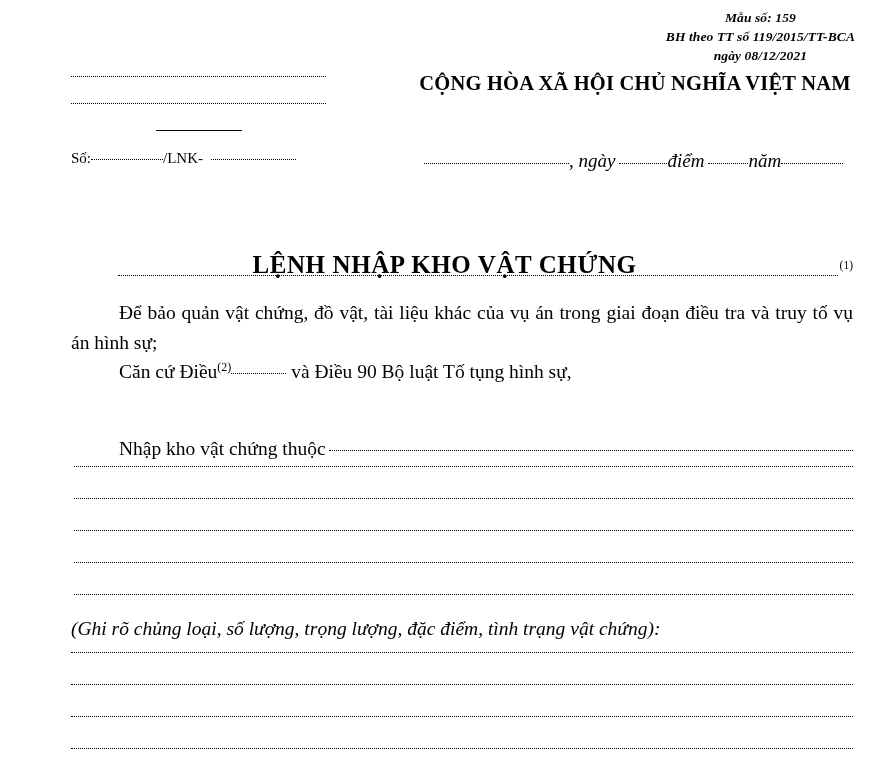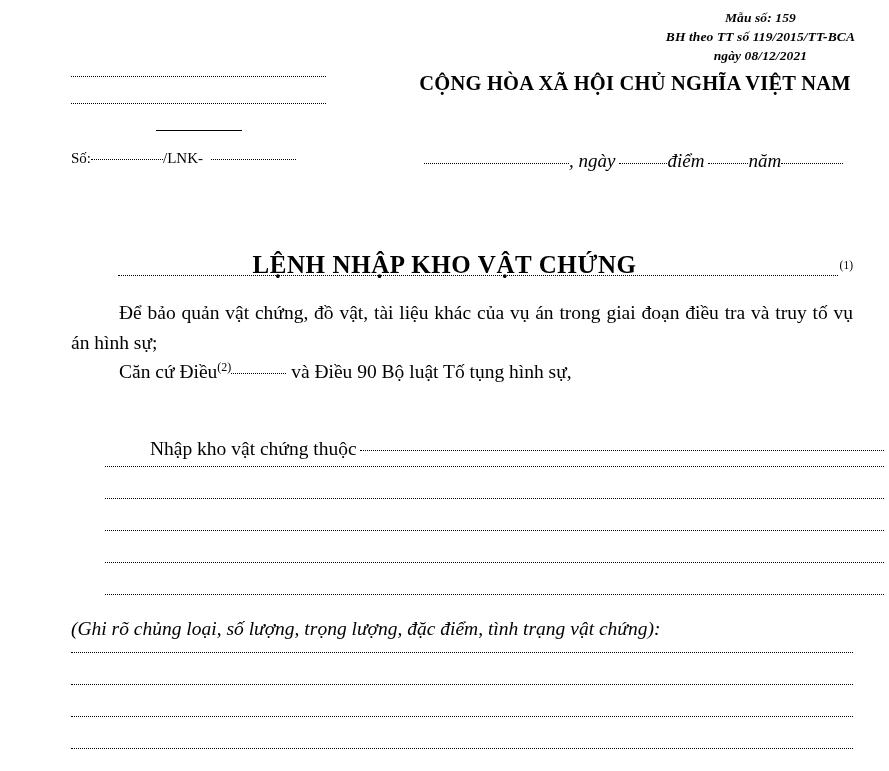--- a/index.html
+++ b/index.html
@@ -189,21 +189,20 @@
     font-size: 21px;
   }
 
   
   .fill {
     position: absolute;
     left: 71px;
     top: 438px;
     width: 782px;
     font-size: 19.5px;
-    margin-left: 31px;
   }
   .fill .row {
     display: flex;
     align-items: baseline;
     white-space: nowrap;
     height: 32px;
   }
   .fill .row .lead {
     flex: 1 1 auto;
     border-bottom: 1px dotted #000;

